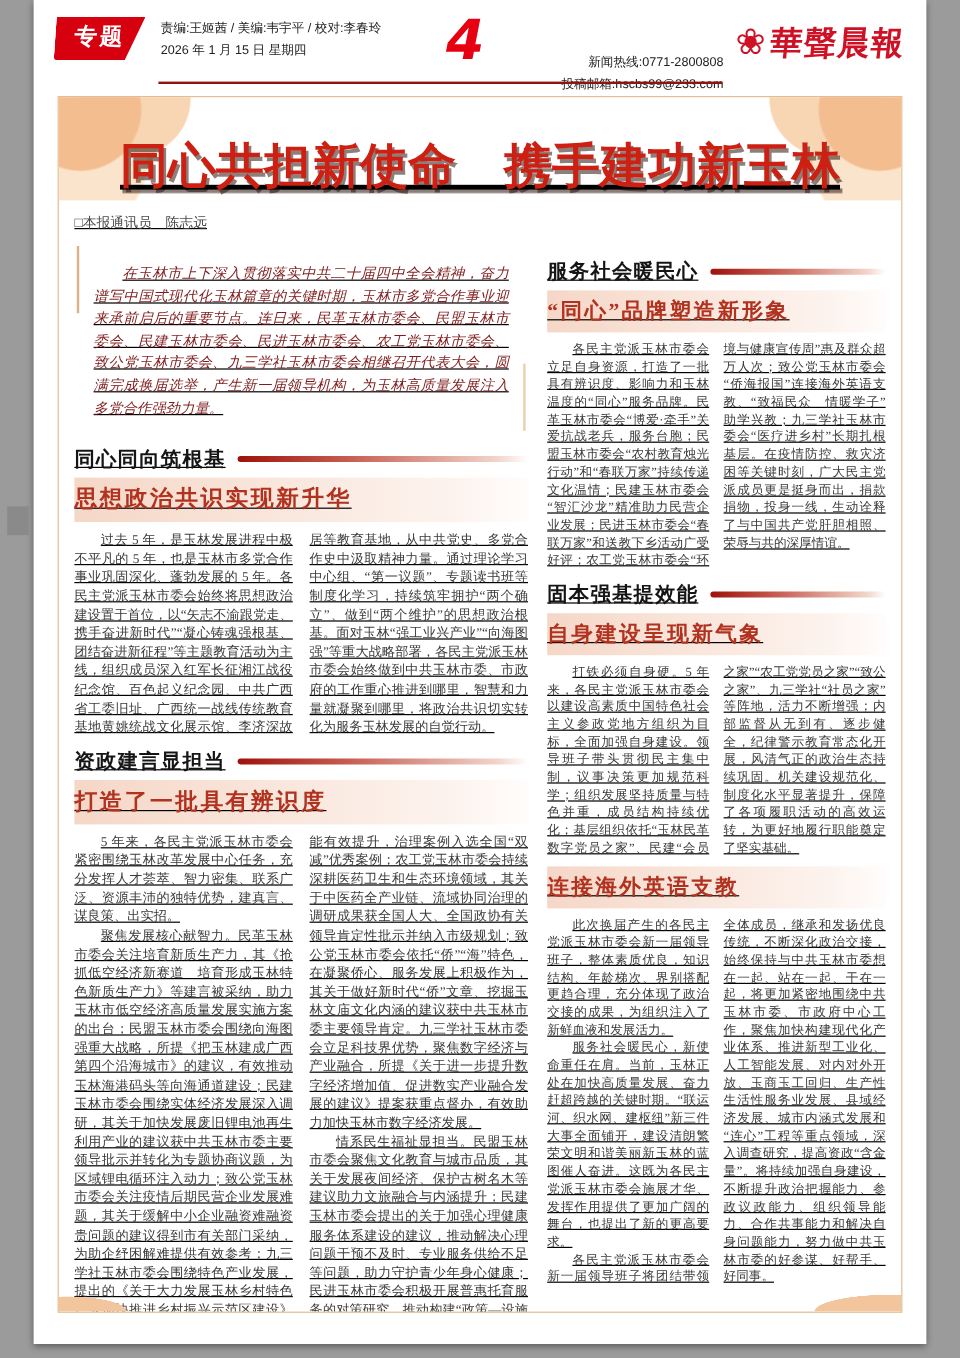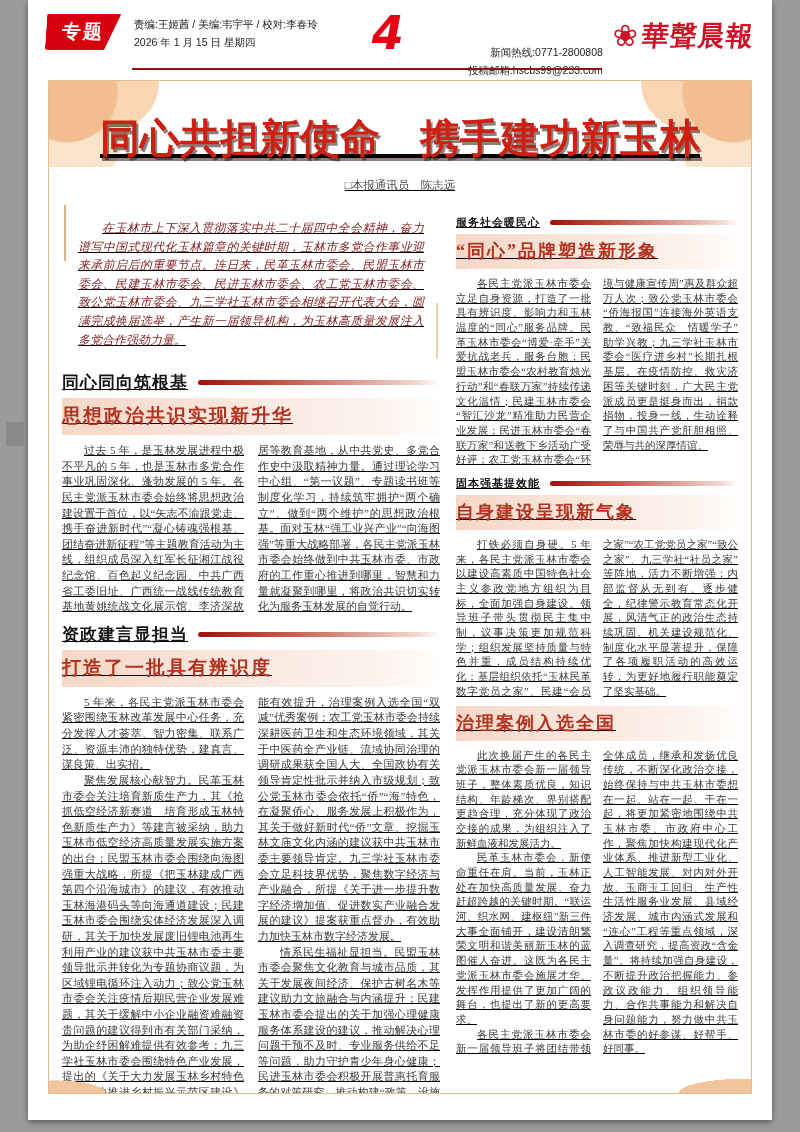--- a/index.html
+++ b/index.html
@@ -60,21 +60,21 @@
     background:radial-gradient(ellipse at 10% 100%, #f2c59c 0 55%, rgba(242,197,156,0) 56%);}
   .cloud-br{right:0;bottom:0;width:90px;height:18px;
     background:radial-gradient(ellipse at 92% 100%, #f2c59c 0 55%, rgba(242,197,156,0) 56%);}
 
   .headline{
     position:relative;margin:30px 10px 0;text-align:center;
     font-family:"DejaVu Sans","Liberation Sans",sans-serif;font-weight:900;
     font-size:40px;letter-spacing:0px;color:#cd1f12;
     text-shadow:2px 3px 0 rgba(43,23,14,.55);white-space:nowrap;
   }
-  .byline{margin-top:12px;text-align:center;font-size:11.5px;color:#4a4a4a;
+  .byline{margin-top:12px;font-size:11.5px;color:#4a4a4a;
     font-family:"Liberation Serif",serif;}
 
   .cols{display:flex;gap:16px;margin-top:14px;}
   .col-left{width:378px;flex:0 0 auto;}
   .col-right{flex:1;min-width:0;}
 
   
   .lead{
     position:relative;margin:2px 2px 10px;padding:10px 14px 12px;
     font-family:"Liberation Serif",serif;font-size:12px;line-height:1.55;color:#7f1d1d;
@@ -89,21 +89,21 @@
   .kicker-row{display:flex;align-items:center;margin:8px 0 4px;}
   .kicker{font-weight:900;font-size:17px;color:#151515;letter-spacing:1px;
     font-family:"DejaVu Sans",sans-serif;white-space:nowrap;}
   .kicker-line{flex:1;height:5px;margin-left:10px;border-radius:3px;
     background:linear-gradient(90deg,#9e120a,#c4564a 35%,#f2d6cc 90%,rgba(242,214,204,0));}
   .sec-title{
     background:linear-gradient(90deg,#f5d7c7,#fdf4ef 85%,#fffdfc);
     color:#b23220;font-family:"Liberation Serif",serif;font-weight:900;
     font-size:19px;padding:5px 0 6px;letter-spacing:2px;
   }
-  .col-right .kicker{font-size:11px;}
+  .col-right .kicker{font-size:17px;}
   .col-right .sec-title{font-size:18px;}
 
   
   .sec-body{
     margin-top:8px;column-count:2;column-gap:14px;
     font-family:"Liberation Serif",serif;font-size:11px;line-height:1.42;
     color:#3a3a3a;text-align:justify;
   }
   .col-right .sec-body{column-gap:12px;font-size:10.5px;line-height:1.4;}
   .sec-body p{margin:0;text-indent:2em;}
@@ -195,24 +195,24 @@
             <span class="kicker">固本强基提效能</span>
             <span class="kicker-line"></span>
           </div>
           <div class="sec-title">自身建设呈现新气象</div>
           <div class="sec-body">
             <p>打铁必须自身硬。5 年来，各民主党派玉林市委会以建设高素质中国特色社会主义参政党地方组织为目标，全面加强自身建设。领导班子带头贯彻民主集中制，议事决策更加规范科学；组织发展坚持质量与特色并重，成员结构持续优化；基层组织依托“玉林民革数字党员之家”、民建“会员之家”“农工党党员之家”“致公之家”、九三学社“社员之家”等阵地，活力不断增强；内部监督从无到有、逐步健全，纪律警示教育常态化开展，风清气正的政治生态持续巩固。机关建设规范化、制度化水平显著提升，保障了各项履职活动的高效运转，为更好地履行职能奠定了坚实基础。</p>
           </div>
         </div>
 
         <div class="sec">
-          <div class="sec-title">治理案例入选全国</div>
+          <div class="sec-title">连接海外英语支教</div>
           <div class="sec-body">
             <p>此次换届产生的各民主党派玉林市委会新一届领导班子，整体素质优良，知识结构、年龄梯次、界别搭配更趋合理，充分体现了政治交接的成果，为组织注入了新鲜血液和发展活力。</p>
-            <p>民革玉林市委会，新使命重任在肩。当前，玉林正处在加快高质量发展、奋力赶超跨越的关键时期。“联运河、织水网、建枢纽”新三件大事全面铺开，建设清朗繁荣文明和谐美丽新玉林的蓝图催人奋进。这既为各民主党派玉林市委会施展才华、发挥作用提供了更加广阔的舞台，也提出了新的更高要求。</p>
+            <p>服务社会暖民心，新使命重任在肩。当前，玉林正处在加快高质量发展、奋力赶超跨越的关键时期。“联运河、织水网、建枢纽”新三件大事全面铺开，建设清朗繁荣文明和谐美丽新玉林的蓝图催人奋进。这既为各民主党派玉林市委会施展才华、发挥作用提供了更加广阔的舞台，也提出了新的更高要求。</p>
             <p>各民主党派玉林市委会新一届领导班子将团结带领全体成员，继承和发扬优良传统，不断深化政治交接，始终保持与中共玉林市委想在一起、站在一起、干在一起，将更加紧密地围绕中共玉林市委、市政府中心工作，聚焦加快构建现代化产业体系、推进新型工业化、人工智能发展、对内对外开放、玉商玉工回归、生产性生活性服务业发展、县域经济发展、城市内涵式发展和“连心”工程等重点领域，深入调查研究，提高资政“含金量”。将持续加强自身建设，不断提升政治把握能力、参政议政能力、组织领导能力、合作共事能力和解决自身问题能力，努力做中共玉林市委的好参谋、好帮手、好同事。</p>
           </div>
         </div>
 
       </div>
     </div>
   </div>
 </div>
 
 <div class="scan-artifact"></div>

